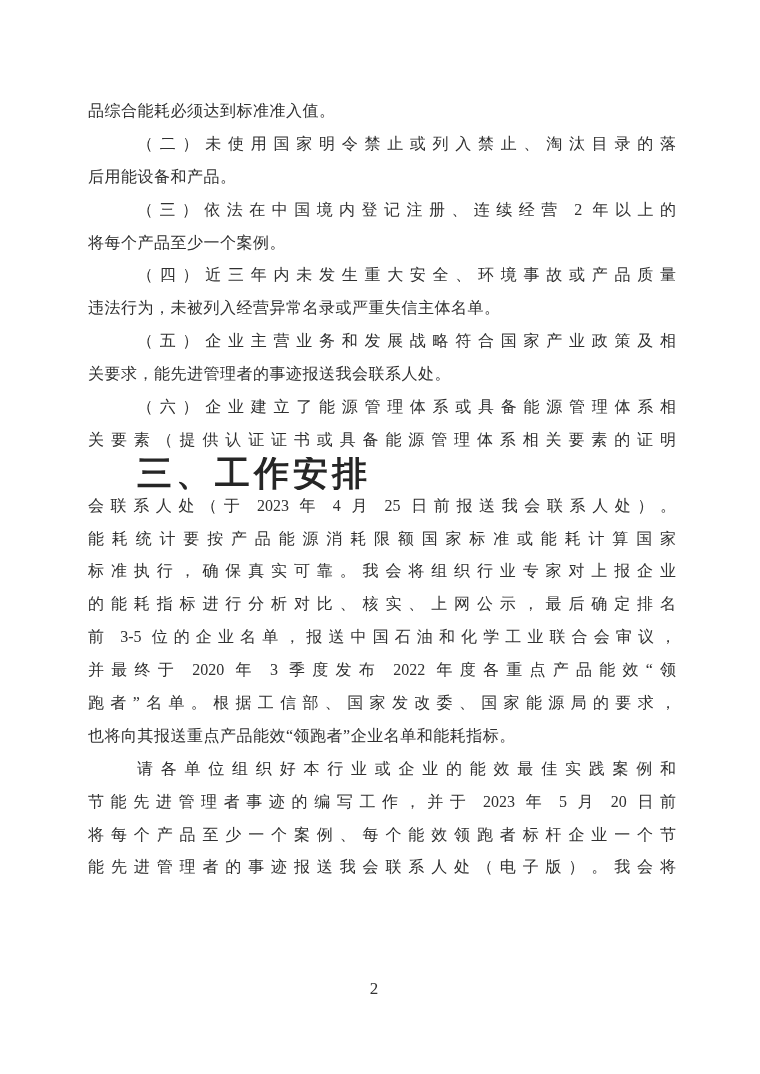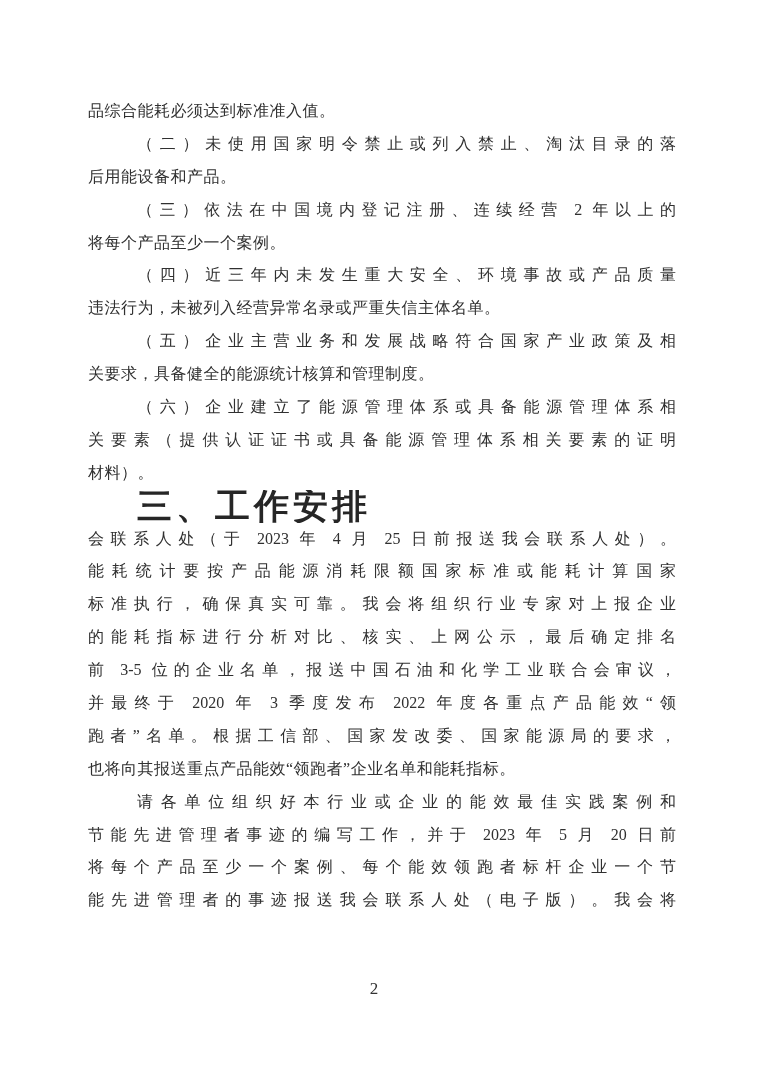--- a/index.html
+++ b/index.html
@@ -63,24 +63,23 @@
 <div class="page">
   <div class="content">
     <div class="line">品综合能耗必须达到标准准入值。</div>
     <div class="line indent fill">（二）未使用国家明令禁止或列入禁止、淘汰目录的落</div>
     <div class="line">后用能设备和产品。</div>
     <div class="line indent fill">（三）依法在中国境内登记注册、连续经营 2 年以上的</div>
     <div class="line">将每个产品至少一个案例。</div>
     <div class="line indent fill">（四）近三年内未发生重大安全、环境事故或产品质量</div>
     <div class="line">违法行为，未被列入经营异常名录或严重失信主体名单。</div>
     <div class="line indent fill">（五）企业主营业务和发展战略符合国家产业政策及相</div>
-    <div class="line">关要求，具备健全的能源统计核算和管理制度。</div>
+    <div class="line">关要求，能先进管理者的事迹报送我会联系人处。</div>
     <div class="line indent fill">（六）企业建立了能源管理体系或具备能源管理体系相</div>
     <div class="line fill">关要素（提供认证证书或具备能源管理体系相关要素的证明</div>
-    <div class="line">材料）。</div>
     <div class="line heading indent">三、工作安排</div>
     <div class="line fill">会联系人处（于 2023 年 4 月 25 日前报送我会联系人处）。</div>
     <div class="line fill">能耗统计要按产品能源消耗限额国家标准或能耗计算国家</div>
     <div class="line fill">标准执行，确保真实可靠。我会将组织行业专家对上报企业</div>
     <div class="line fill">的能耗指标进行分析对比、核实、上网公示，最后确定排名</div>
     <div class="line fill">前 3-5 位的企业名单，报送中国石油和化学工业联合会审议，</div>
     <div class="line fill">并最终于 2020 年 3 季度发布 2022 年度各重点产品能效“领</div>
     <div class="line fill">跑者”名单。根据工信部、国家发改委、国家能源局的要求，</div>
     <div class="line">也将向其报送重点产品能效“领跑者”企业名单和能耗指标。</div>
     <div class="line indent fill">请各单位组织好本行业或企业的能效最佳实践案例和</div>

